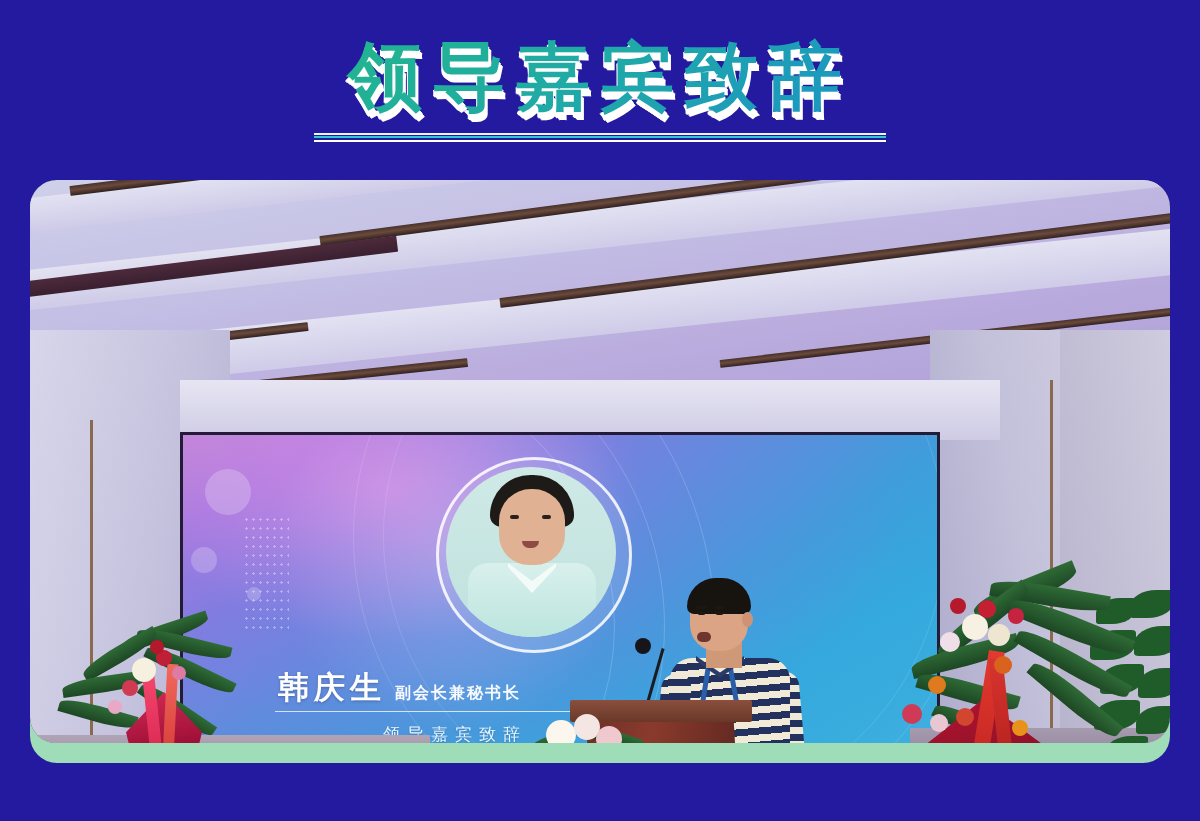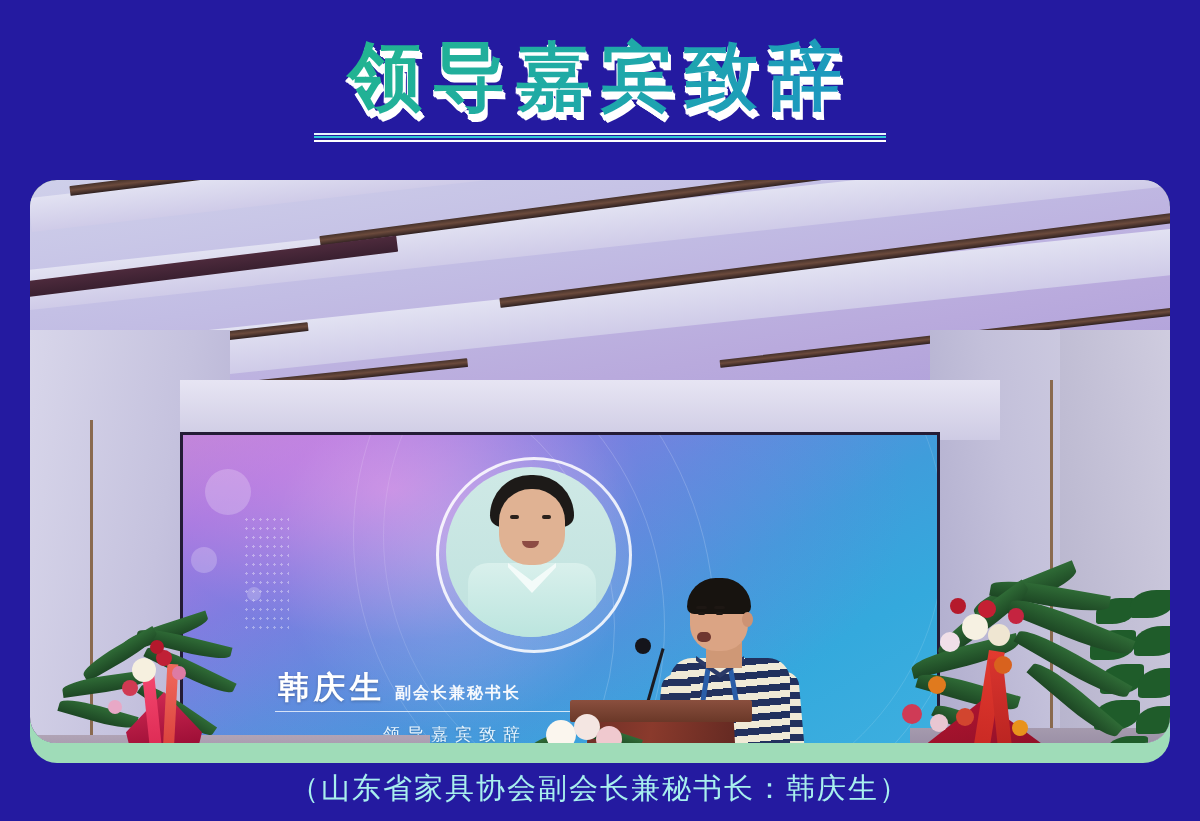--- a/index.html
+++ b/index.html
@@ -572,15 +572,14 @@
 
         <div class="fl" style="left:18px;top:10px;width:30px;height:30px;background:#fbf6ee;"></div>
         <div class="fl" style="left:46px;top:4px;width:26px;height:26px;background:#f4e6e2;"></div>
         <div class="fl" style="left:68px;top:16px;width:26px;height:26px;background:#f0c9cf;"></div>
 
       </div>
 
     </div>
   </div>
 
-  <div class="caption">（山东省家具协会副会长兼秘书长：韩庆生）</div>
 
 </div>
 
 </body></html>

